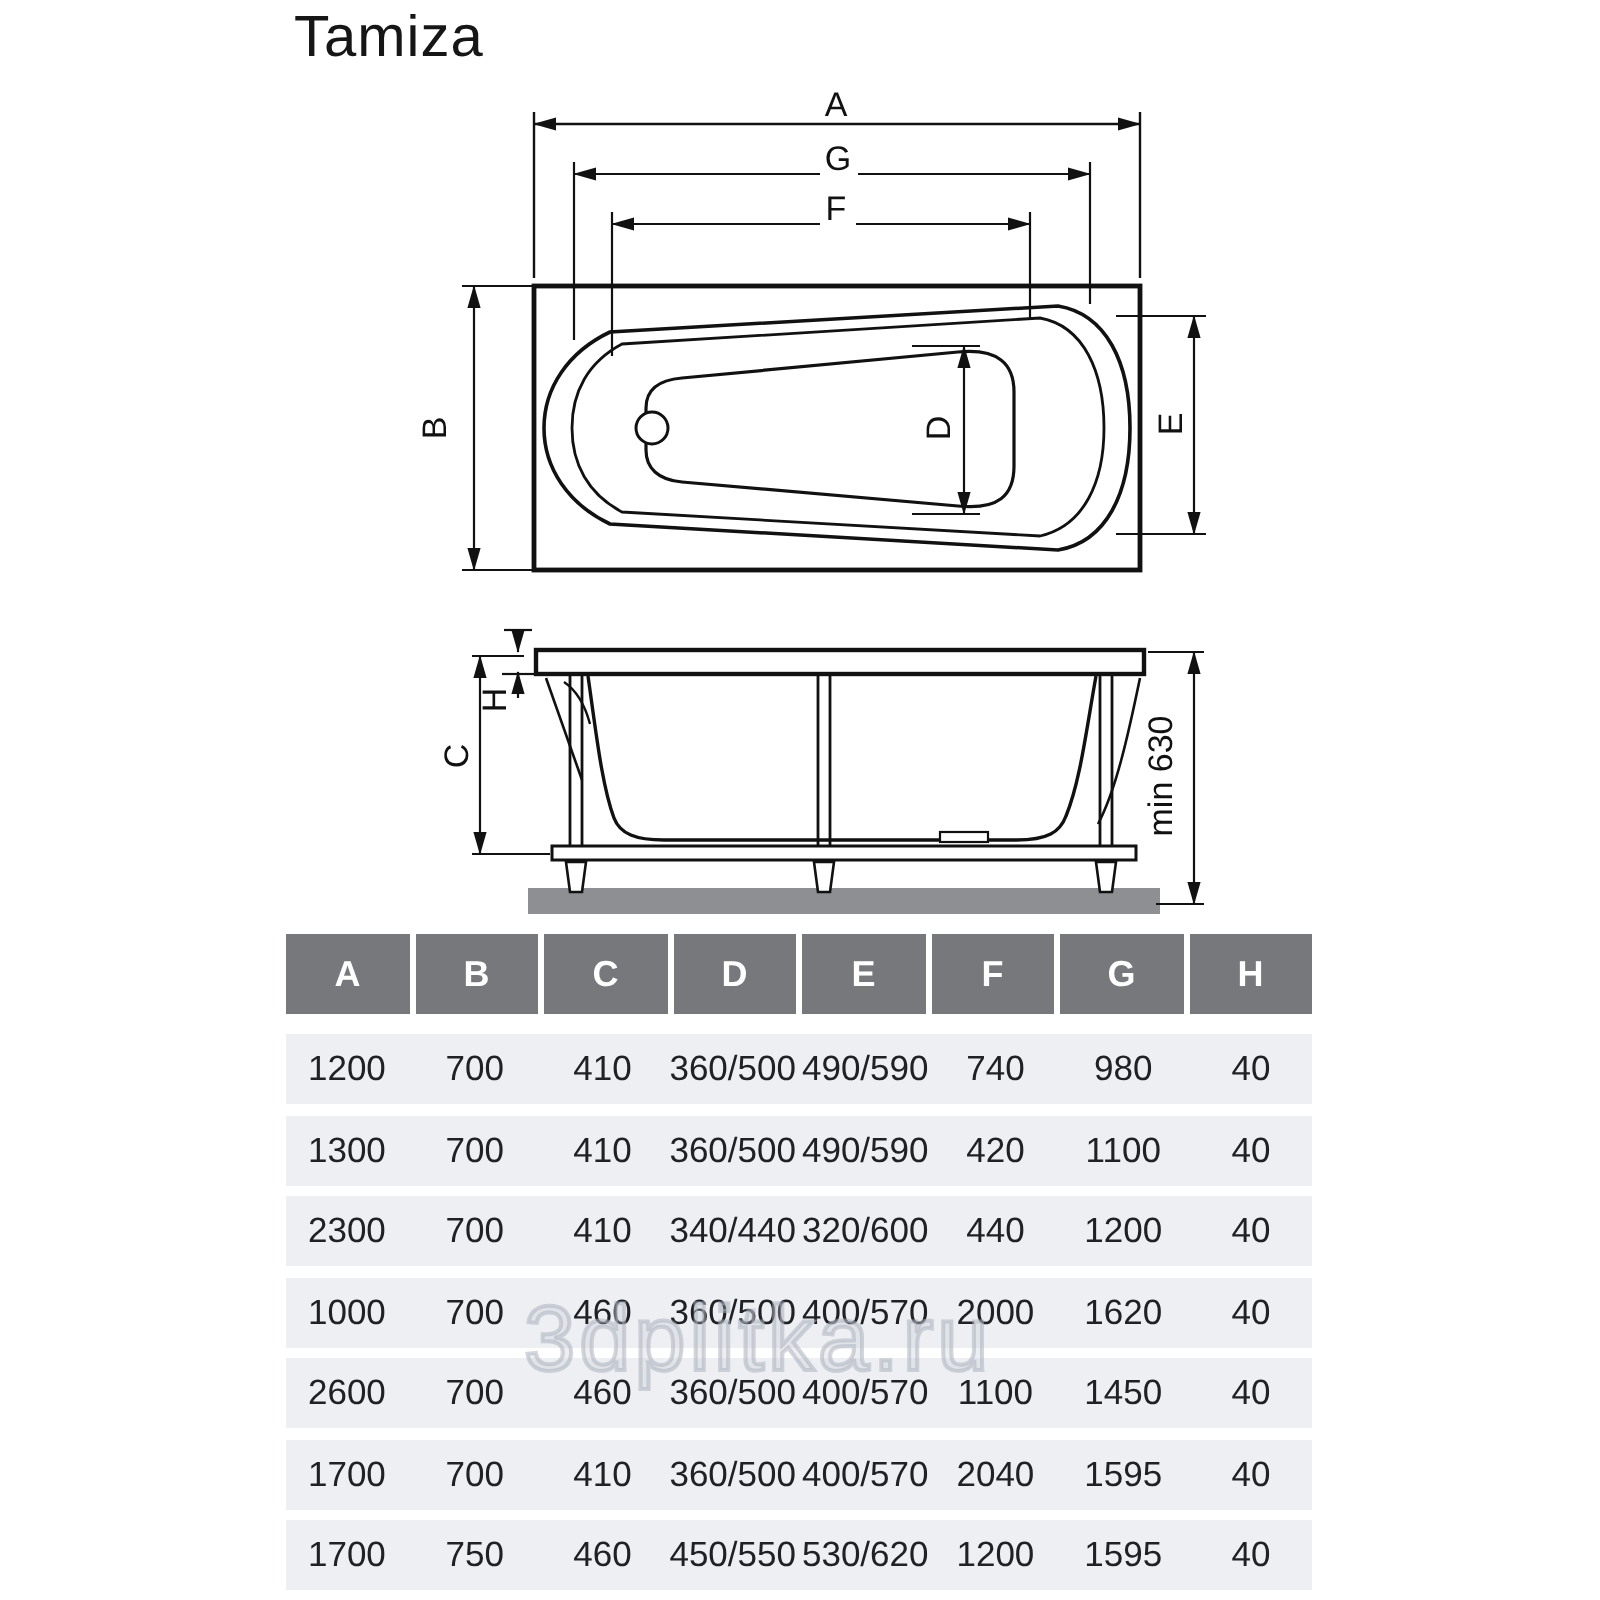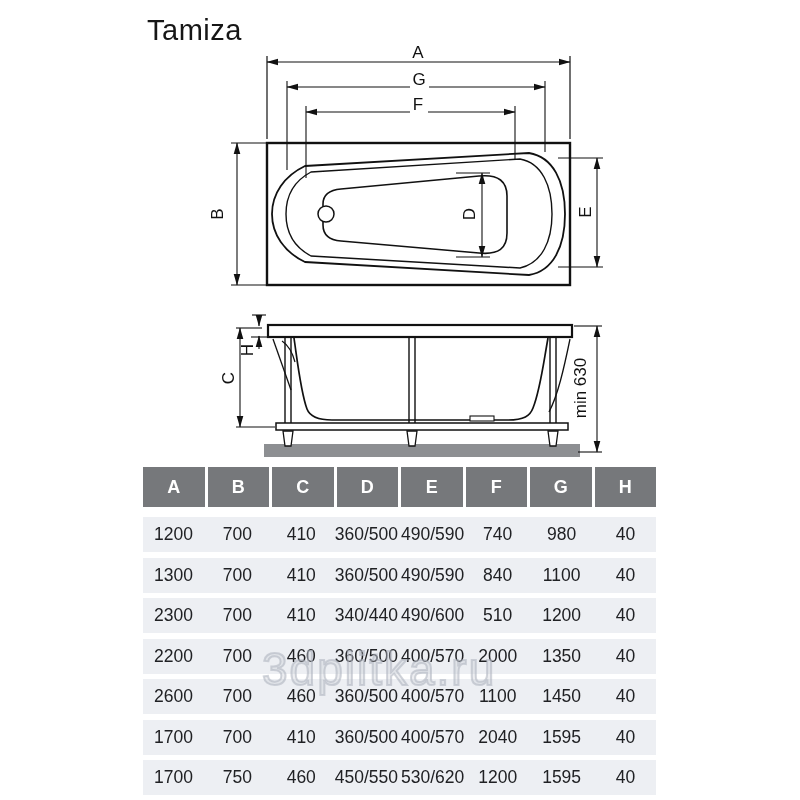--- a/index.html
+++ b/index.html
@@ -1,17 +1,17 @@
 <!DOCTYPE html>
 <html><head>
 <meta charset="utf-8">
 <style>
   html,body{margin:0;padding:0;background:#fff;}
   body{width:800px;height:800px;position:relative;font-family:"Liberation Sans",sans-serif;overflow:hidden;}
-  .page-title{position:absolute;left:147px;top:14px;font-size:29px;letter-spacing:.5px;color:#161616;font-weight:400;}
+  .page-title{position:absolute;left:147px;top:3px;font-size:29px;letter-spacing:.5px;color:#161616;font-weight:400;}
   svg{position:absolute;left:0;top:0;}
   svg text{font-family:"Liberation Sans",sans-serif;font-size:17px;fill:#111;}
   .spec-table{position:absolute;left:143px;top:467px;width:513px;}
   .thead{display:grid;grid-template-columns:repeat(8,1fr);gap:3px;}
   .th{height:40px;background:var(--hbg);color:var(--htx);font-weight:bold;font-size:18px;
       display:flex;align-items:center;justify-content:center;}
   .tbody{margin-top:10px;display:flex;flex-direction:column;gap:5.5px;}
   .tr{display:grid;grid-template-columns:repeat(8,1fr);gap:3px;background:var(--rbg);height:35px;}
   .td{display:flex;align-items:center;justify-content:center;font-size:17.5px;color:#202124;}
   .watermark{position:absolute;left:262px;top:642px;font-size:46px;letter-spacing:2px;z-index:5;
@@ -156,42 +156,42 @@
         <div class="td">740</div>
         <div class="td">980</div>
         <div class="td">40</div>
       </div>
       <div class="tr">
         <div class="td">1300</div>
         <div class="td">700</div>
         <div class="td">410</div>
         <div class="td">360/500</div>
         <div class="td">490/590</div>
-        <div class="td">840</div>
+        <div class="td">420</div>
         <div class="td">1100</div>
         <div class="td">40</div>
       </div>
       <div class="tr">
         <div class="td">2300</div>
         <div class="td">700</div>
         <div class="td">410</div>
         <div class="td">340/440</div>
-        <div class="td">490/600</div>
-        <div class="td">510</div>
+        <div class="td">320/600</div>
+        <div class="td">440</div>
         <div class="td">1200</div>
         <div class="td">40</div>
       </div>
       <div class="tr">
-        <div class="td">2200</div>
+        <div class="td">1000</div>
         <div class="td">700</div>
         <div class="td">460</div>
         <div class="td">360/500</div>
         <div class="td">400/570</div>
         <div class="td">2000</div>
-        <div class="td">1350</div>
+        <div class="td">1620</div>
         <div class="td">40</div>
       </div>
       <div class="tr">
         <div class="td">2600</div>
         <div class="td">700</div>
         <div class="td">460</div>
         <div class="td">360/500</div>
         <div class="td">400/570</div>
         <div class="td">1100</div>
         <div class="td">1450</div>

